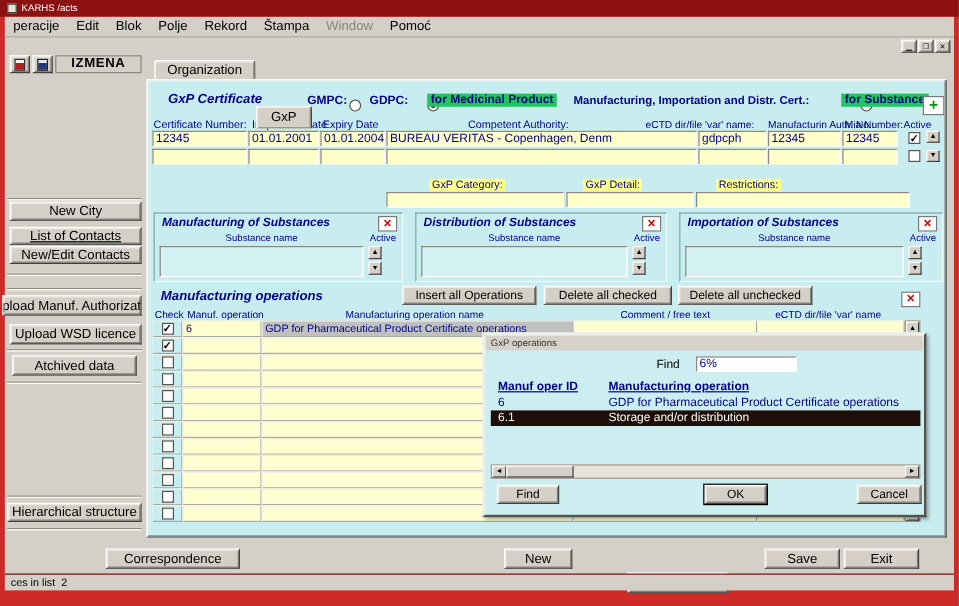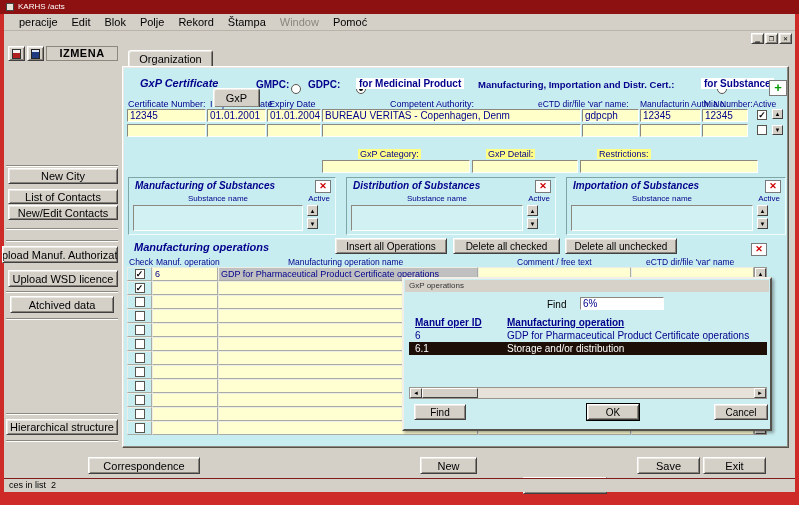--- a/index.html
+++ b/index.html
@@ -13,38 +13,38 @@
            font-size:10px; color:#00008c; line-height:11px; padding:0 2px; white-space:nowrap; overflow:hidden; }
   .cb { display:inline-block; width:10px; height:10px; background:#fff; border:1px solid #58554e;
         font-size:9px; line-height:9px; text-align:center; color:#000; font-weight:bold; }
   .radio { display:inline-block; width:10px; height:10px; background:#fff; border:1px solid #58554e; border-radius:50%; position:relative; }
   .radio.sel::after { content:""; position:absolute; left:2px; top:2px; width:4px; height:4px; background:#000; border-radius:50%; }
   .groove { position:absolute; height:0; border-top:1px solid #8c887f; border-bottom:1px solid #ffffff; }
   .lbl { position:absolute; font-size:9px; color:#00008c; white-space:nowrap; }
   .ylbl { position:absolute; font-size:9px; color:#00008c; background:#ffff87; padding:0 2px; white-space:nowrap; }
   .nlabel { position:absolute; font-weight:bold; color:#00008c; white-space:nowrap; font-size:10px; }
   .ititle { position:absolute; font-weight:bold; font-style:italic; color:#00008c; white-space:nowrap; }
-  .yhl { position:absolute; background:#ffffff; color:#00008c; font-weight:bold; font-size:10px; padding:0 3px; white-space:nowrap; }
+  .yhl { position:absolute; background:#22c55e; color:#00008c; font-weight:bold; font-size:10px; padding:0 3px; white-space:nowrap; }
   .group { position:absolute; top:177px; height:58px; border:1px solid; border-color:#7fa6a6 #eefcfc #eefcfc #7fa6a6; }
   .gtitle { position:absolute; left:6px; top:2px; font-size:10px; font-weight:bold; font-style:italic; color:#00008c; white-space:nowrap; }
   .gcol { position:absolute; font-size:8px; color:#00008c; white-space:nowrap; }
   .glist { position:absolute; background:#d2f1f3; border:1px solid; border-color:#8c887f #ffffff #ffffff #8c887f; }
   .sarrow { position:absolute; background:#d4d0c8; border:1px solid; border-color:#fff #404040 #404040 #fff;
             font-size:6px; color:#000; display:flex; align-items:center; justify-content:center; }
   .redx { position:absolute; width:16px; height:13px; background:#fff; border:1px solid #7a7a7a; color:#cc0000;
           font-weight:bold; font-size:9px; line-height:11px; text-align:center; }
   .ops { position:absolute; left:127px; top:267px; width:627px; }
   .op-row { display:flex; height:14px; }
   .op-cell { border-right:1px solid #a9aca4; border-bottom:1px solid #a9aca4; border-top:1px solid #eceee6; border-left:1px solid #eceee6;
              background:#ffffd2; font-size:9px; color:#00008c; line-height:12px; padding:0 2px; overflow:hidden; white-space:nowrap; }
   .c-check { width:25px; background:#c8edf0; display:flex; align-items:center; justify-content:center; padding:0; }
   .c-op { width:66px; } .c-name { width:260px; } .c-comment { width:153px; } .c-ectd { width:123px; }
   .sel-name { background:#c0c0c0 !important; }
   .menubar { position:absolute; left:4px; top:14px; width:791px; height:17px; background:#d4d0c8; display:flex; align-items:center;
-             font-size:11px; padding-left:8px; border-bottom:1px solid #b8b4ac; }
+             font-size:11px; padding-left:0; border-bottom:1px solid #b8b4ac; }
   .mi { padding:1px 7px; color:#000; }
   .mi.disabled { color:#8a867e; }
   .popup { position:absolute; left:402px; top:277px; width:370px; height:154px; background:#cdeef1;
            border:2px solid; border-color:#f2efe9 #55524c #55524c #f2efe9; z-index:50; box-shadow:2px 2px 3px rgba(0,0,0,.35); }
   .phead { position:absolute; font-size:10px; font-weight:bold; color:#00008c; text-decoration:underline; white-space:nowrap; }
   .prow { position:absolute; font-size:10px; color:#00008c; white-space:nowrap; }
 </style>
 </head>
 <body>
 
@@ -90,21 +90,21 @@
   <div class="groove" style="left:6px;top:165px;width:112px;"></div>
   <div class="groove" style="left:6px;top:228px;width:112px;"></div>
   <div class="groove" style="left:6px;top:240px;width:112px;"></div>
   <div class="groove" style="left:6px;top:291px;width:112px;"></div>
   <div class="groove" style="left:6px;top:318px;width:112px;"></div>
   <div class="groove" style="left:6px;top:413px;width:112px;"></div>
   <div class="groove" style="left:6px;top:440px;width:112px;"></div>
 
   
   <div class="rbtn" style="left:8px;top:168px;width:110px;height:16px;">New City</div>
-  <div class="rbtn" style="left:8px;top:189px;width:110px;height:15px;">List of Contacts</div>
+  <div class="rbtn" style="left:8px;top:189px;width:110px;height:15px;text-decoration:underline;">List of Contacts</div>
   <div class="rbtn" style="left:8px;top:205px;width:110px;height:15px;">New/Edit Contacts</div>
   <div class="rbtn" style="left:2px;top:246px;width:116px;height:17px;">Upload Manuf. Authorizatio</div>
   <div class="rbtn" style="left:8px;top:270px;width:110px;height:17px;">Upload WSD licence</div>
   <div class="rbtn" style="left:6px;top:419px;width:112px;height:16px;">Hierarchical structure</div>
   <div class="rbtn" style="left:10px;top:296px;width:104px;height:17px;">Atchived data</div>
 
   
   <div class="rbtn" style="left:128px;top:50px;width:85px;height:17px;border-bottom:none;border-radius:3px 3px 0 0;">Organization</div>
   <div class="rbtn" style="left:213px;top:48px;width:47px;height:19px;border-bottom:none;border-radius:3px 3px 0 0;z-index:3;margin-top:40px;">GxP</div>
 

